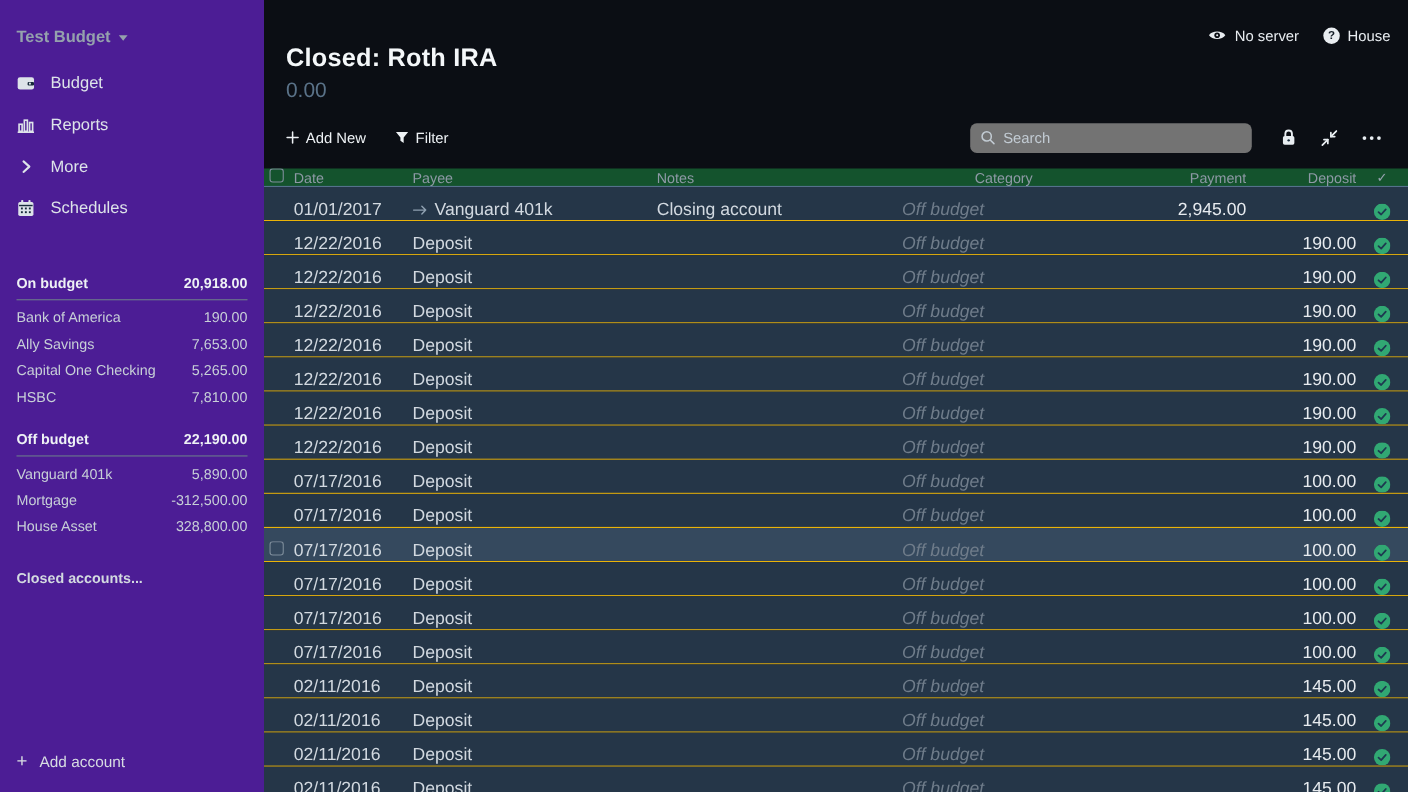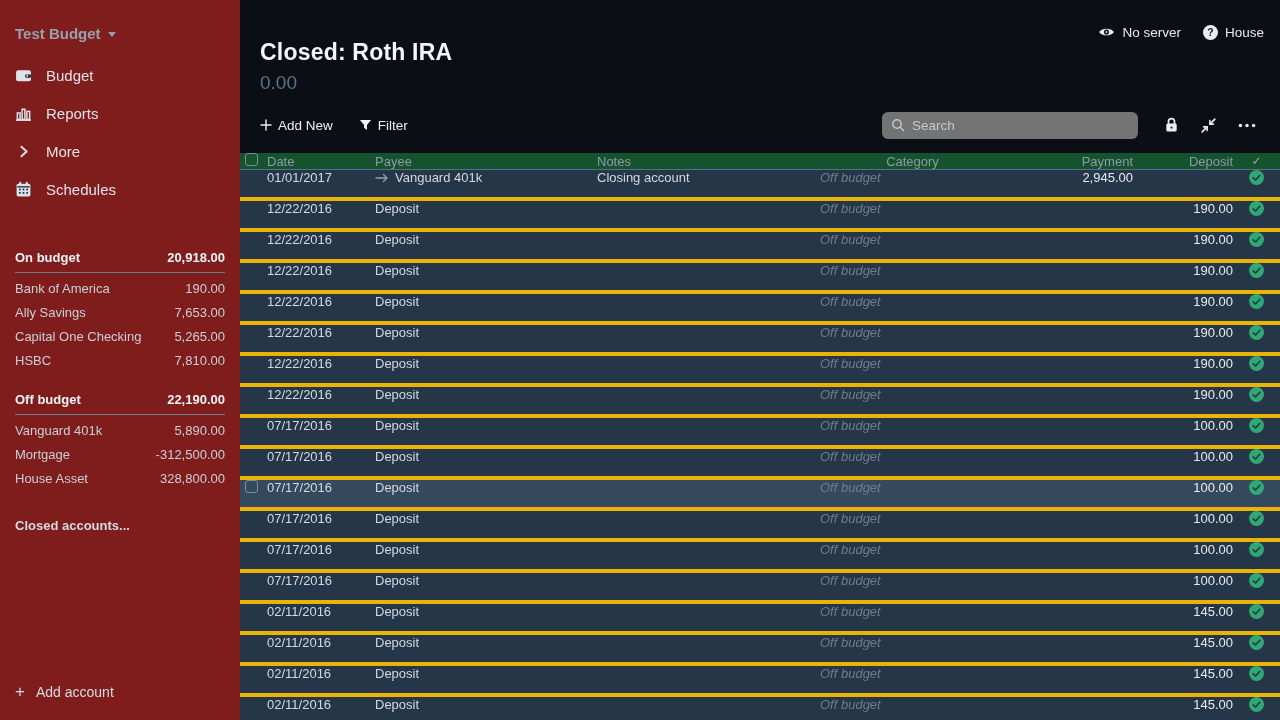--- a/index.html
+++ b/index.html
@@ -7,21 +7,21 @@
   body {
     font-family:"Liberation Sans", sans-serif;
     background:#0b0e14;
     color:#e4e9ee;
     display:flex;
   }
 
   
   .sidebar {
     width:240px; min-width:240px; height:720px;
-    background:#7f1d1d;
+    background:#4c1d95;
     display:flex; flex-direction:column;
   }
   .budget-switcher {
     padding:25px 15px 6px 15px;
     color:#95a1ad; font-size:15px; font-weight:600;
     display:flex; align-items:center; gap:7px; cursor:pointer;
   }
   .caret-down { width:0; height:0; border-left:4.5px solid transparent; border-right:4.5px solid transparent; border-top:5px solid #95a1ad; margin-top:2px; }
   .nav { margin-top:8px; }
   .nav-item {
@@ -84,23 +84,23 @@
   .icon-btn { cursor:pointer; display:flex; align-items:center; }
 
   
   .table { margin-top:14px; flex:1; display:flex; flex-direction:column; overflow:hidden; }
   .thead {
     display:flex; align-items:center; height:27px;
     background:#14532d; color:#8e99a6; font-size:13px;
     border-bottom:1px solid #55718c;
   }
   .trow {
-    display:flex; align-items:flex-start; height:31px; min-height:31px;
-    background:#253648; font-size:13px; color:#d2d9e0;
-    border-bottom:4px solid #eab308; cursor:pointer;
+    display:flex; align-items:flex-end; height:31px; min-height:31px;
+    background:#253648; font-size:16px; color:#d2d9e0;
+    border-bottom:1px solid #eab308; cursor:pointer;
   }
   .trow.highlighted { background:#35495e; }
   .cell { white-space:nowrap; overflow:hidden; }
   .cell.cb { width:27px; padding-left:5px; }
   .cell.date { width:108px; }
   .cell.payee { width:222px; display:flex; align-items:center; gap:6px; }
   .cell.notes { width:223px; }
   .cell.category { width:185px; font-style:italic; color:#6f7c8a; }
   .cell.payment { flex:1; text-align:right; color:#e7ebef; }
   .cell.deposit { width:100px; text-align:right; color:#e7ebef; }

